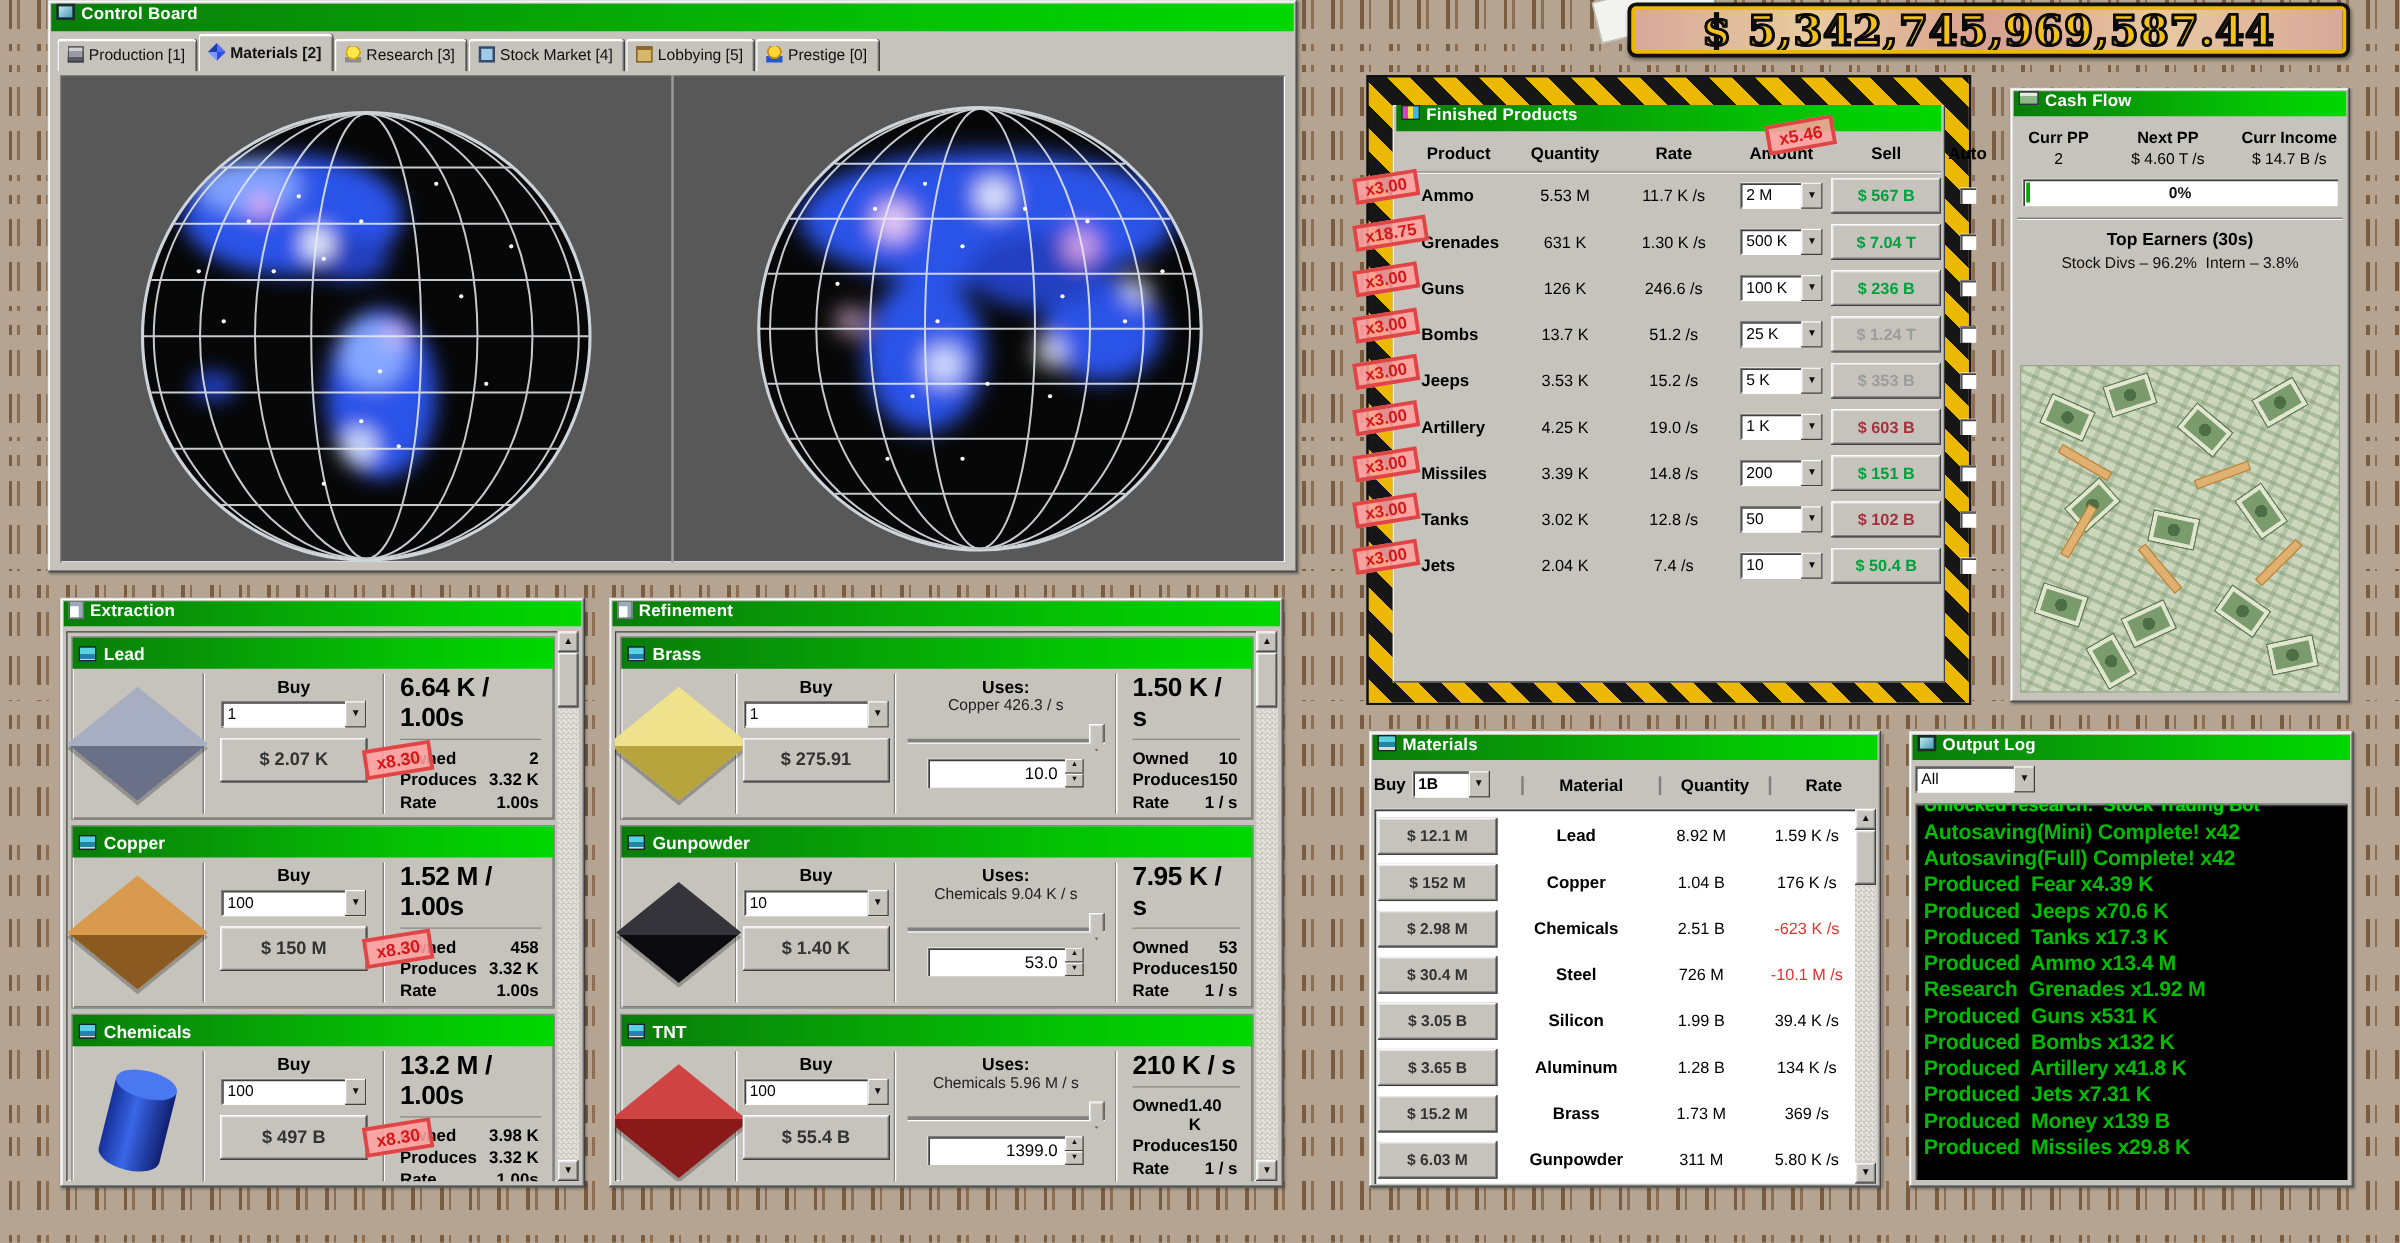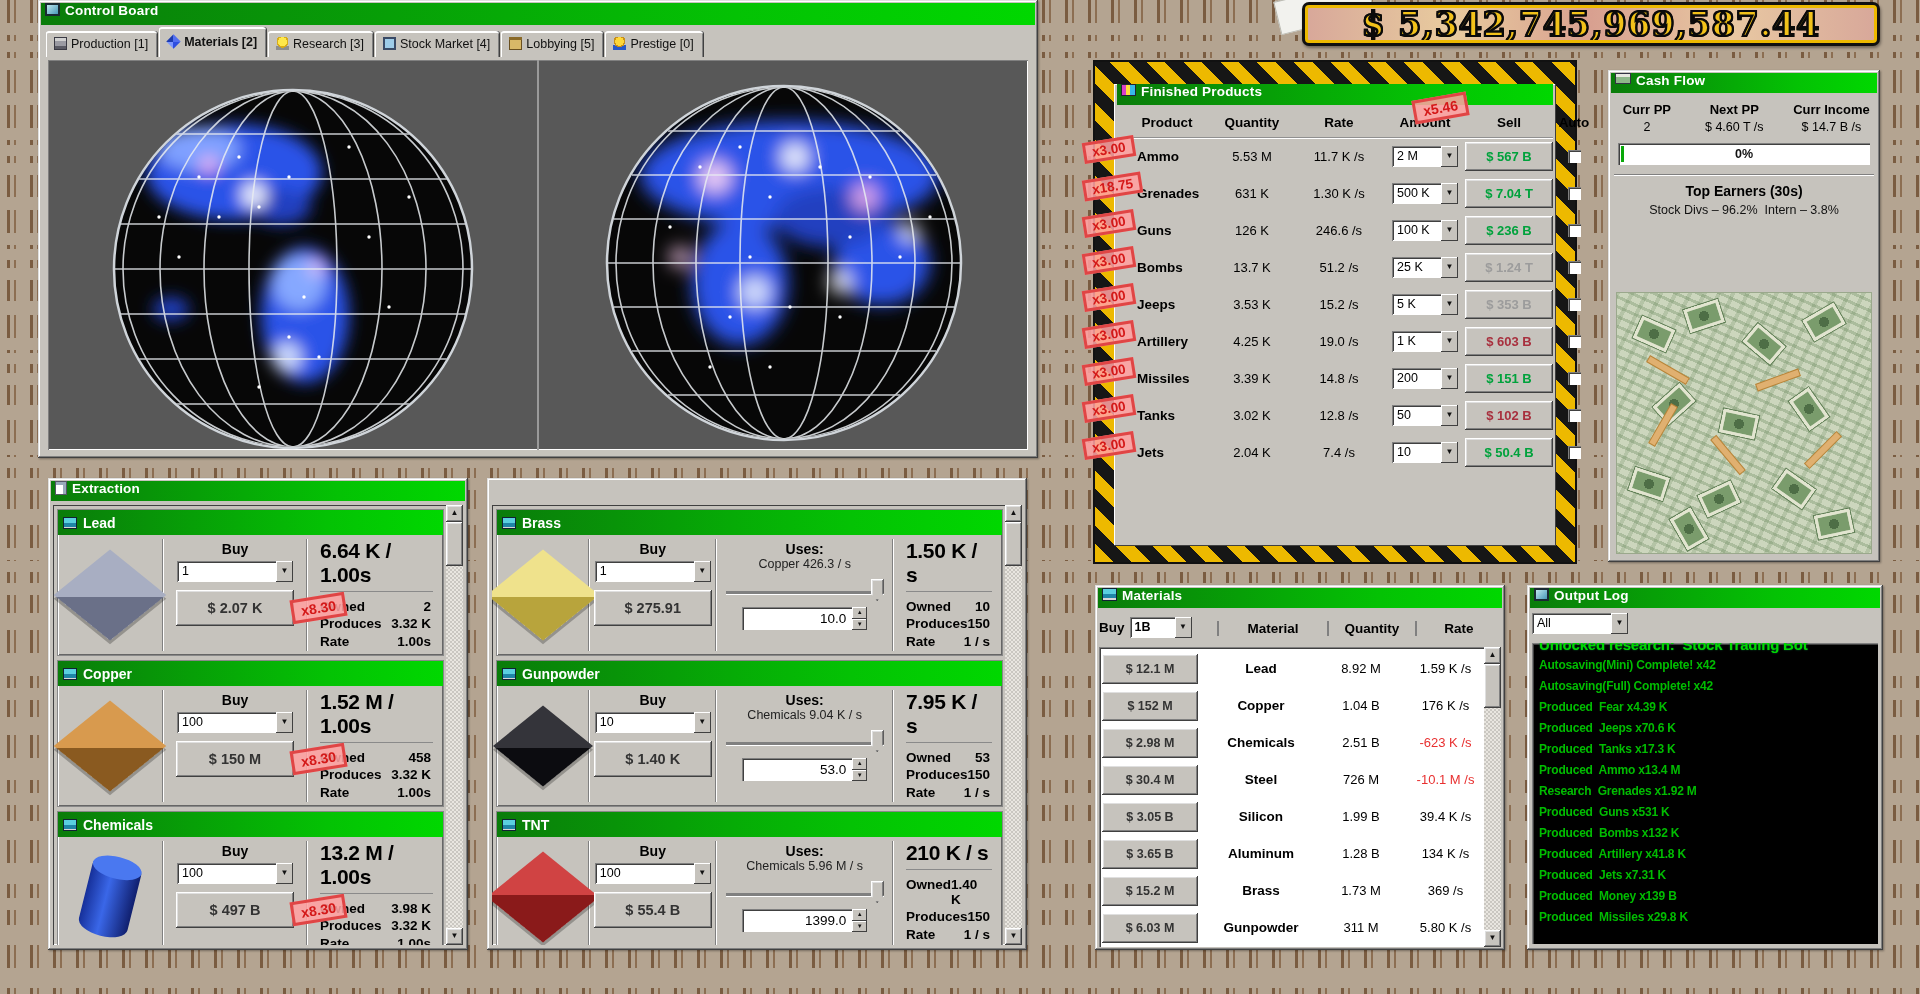--- a/index.html
+++ b/index.html
@@ -135,21 +135,21 @@
   .mrow{display:grid;grid-template-columns:108px 108px 92px 1fr;height:37px;align-items:center;font-size:13px;}
   .mrow .btn{width:96px;height:30px;margin-left:3px;font-size:12.5px;color:#333;}
   .mrow .nm{font-weight:bold;text-align:center;font-size:13.5px;}
   .mrow .qt{text-align:center;}
   .mrow .rt{text-align:center;}
   .mrow .rt.neg{color:#e83030;}
   
   .logcombo{margin:5px 0 0 5px;width:96px;}
   .logarea{position:absolute;left:5px;right:5px;top:58px;bottom:6px;background:#000;box-shadow:inset 1px 1px 0 #808080,inset 2px 2px 0 #404040;overflow:hidden;}
   .loglines{margin-top:-9px;padding-left:7px;}
-  .logline{white-space:pre;font-size:12px;font-weight:bold;color:#00bc00;line-height:21px;letter-spacing:-.2px;}
+  .logline{white-space:pre;font-size:17px;font-weight:bold;color:#00bc00;line-height:21px;letter-spacing:-.2px;}
   .logline.em{color:#00d800;font-size:15px;text-shadow:0 0 2px #063;}
   
   .paper{position:absolute;left:1276px;top:-10px;width:96px;height:34px;background:#f2f2ee;border:1px solid #b8b8b0;transform:rotate(-14deg);z-index:3;}
   .counter{position:absolute;left:1302px;top:2px;width:578px;height:44px;background:#101010;border-radius:7px;padding:3px;z-index:4;box-shadow:1px 2px 3px rgba(0,0,0,.4);}
   .counter-in{width:100%;height:100%;border:3px solid #edb900;border-radius:4px;
     background:linear-gradient(90deg,#d8a89a,#e8cb9e 25%,#d8a090 50%,#e8c8a2 75%,#d8a89a);
     display:flex;align-items:center;justify-content:center;overflow:hidden;}
   .counter-text{font-family:"DejaVu Serif",serif;font-weight:bold;font-size:33px;color:#f2c21a;letter-spacing:1px;
     -webkit-text-stroke:2.2px #0a0a0a;text-shadow:1px 1px 0 #000,-1px -1px 0 #000,1px -1px 0 #000,-1px 1px 0 #000;white-space:nowrap;}
 </style>
@@ -428,20 +428,24 @@
     <div class="sbar">
       <div class="sarrow">▲</div>
       <div class="sthumbv"></div>
       <div class="sfill"></div>
       <div class="sarrow">▼</div>
     </div>
   </div>
 </div>
 
 <div class="win" style="left:487px;top:478px;width:540px;height:472px;">
+  <div class="tbar" style="margin:3px;height:20px">
+    <span class="wicon wicon-page"></span>
+    <span>Refinement</span>
+  </div>
   <div class="inner">
     <div class="plist">
 
       <div class="panel">
         <div class="ptitle">
             <span class="wicon wicon-factory fsmall"></span>
             <span>Brass</span>
           </div>
         <div class="pbody">
           <div class="pimg" style="width:96px">

